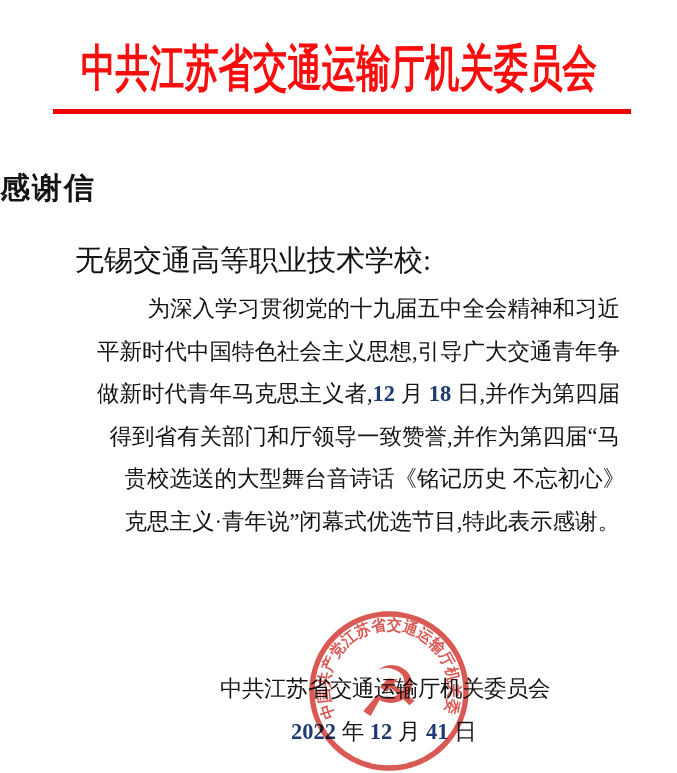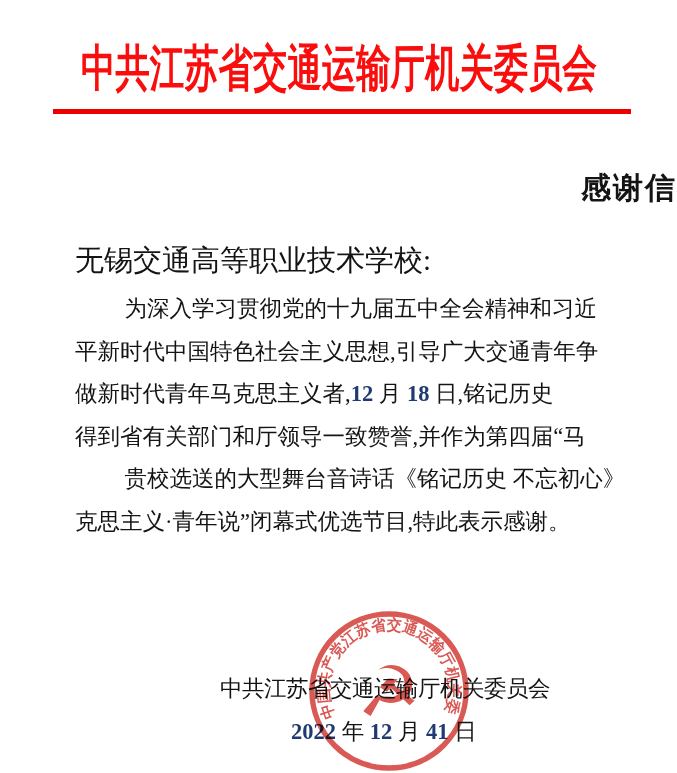--- a/index.html
+++ b/index.html
@@ -21,30 +21,30 @@
   .letterhead .org{
     display:inline-block;font-size:40px;font-weight:bold;color:var(--header-red);
     transform:scale(0.86,1.24);transform-origin:center;white-space:nowrap;
     font-family:"Liberation Serif","DejaVu Serif",serif;
   }
   .red-rule{
     position:absolute;top:109px;left:53px;width:578px;height:5px;
     background:var(--rule-red);
   }
   .doc-title{
-    position:absolute;top:168px;left:0;width:677px;text-align:right;
+    position:absolute;top:168px;left:0;width:677px;text-align:left;
     font-size:30px;font-weight:bold;letter-spacing:2px;
     font-family:"Liberation Sans","DejaVu Sans",sans-serif;
   }
   .salutation{
     position:absolute;top:241px;left:75px;font-size:29px;white-space:nowrap;
   }
   .body-text{
     position:absolute;top:288px;left:75px;width:545px;
-    font-size:22.5px;line-height:42.5px;
+    font-size:22.5px;line-height:42.5px;text-align:right;
   }
   .body-line{white-space:nowrap;}
   .body-line.indent{text-indent:2.2em;}
   .num{color:var(--num-blue);font-weight:bold;}
   .signature-org{
     position:absolute;top:673px;left:220px;font-size:22.5px;
     letter-spacing:-0.5px;white-space:nowrap;
   }
   .signature-date{
     position:absolute;top:716px;left:291px;font-size:22.5px;white-space:nowrap;
@@ -70,21 +70,21 @@
 
 <div class="red-rule"></div>
 
 <div class="doc-title">感谢信</div>
 
 <div class="salutation">无锡交通高等职业技术学校:</div>
 
 <div class="body-text">
     <div class="body-line indent"><span>为深入学习贯彻党的十九届五中全会精神和习近</span></div>
     <div class="body-line"><span>平新时代中国特色社会主义思想,引导广大交通青年争</span></div>
-    <div class="body-line"><span>做新时代青年马克思主义者,</span><span class="num">12</span><span> 月 </span><span class="num">18</span><span> 日,铭记历史</span></div>
+    <div class="body-line"><span>做新时代青年马克思主义者,</span><span class="num">12</span><span> 月 </span><span class="num">18</span><span> 日,并作为第四届</span></div>
     <div class="body-line"><span>得到省有关部门和厅领导一致赞誉,并作为第四届“马</span></div>
     <div class="body-line indent"><span>贵校选送的大型舞台音诗话《铭记历史 不忘初心》</span></div>
     <div class="body-line"><span>克思主义·青年说”闭幕式优选节目,特此表示感谢。</span></div>
   </div>
 
 <div class="signature-org">中共江苏省交通运输厅机关委员会</div>
 
 <div class="signature-date"><span class="num">2022</span><span> 年 </span><span class="num">12</span><span> 月 </span><span class="num">41</span><span> 日</span></div>
 
 <div class="seal">

